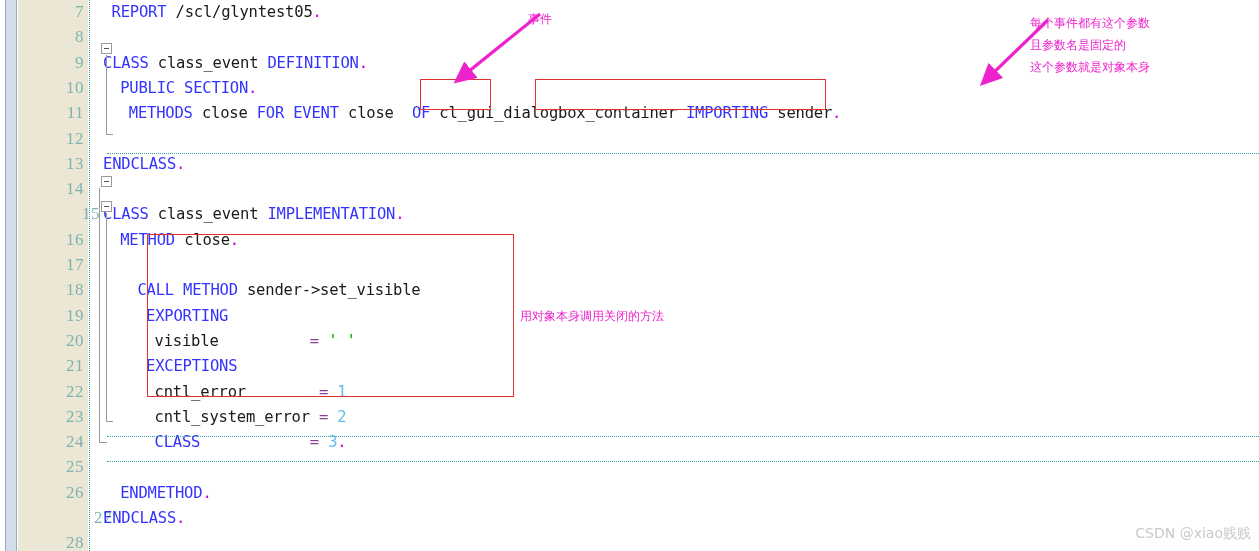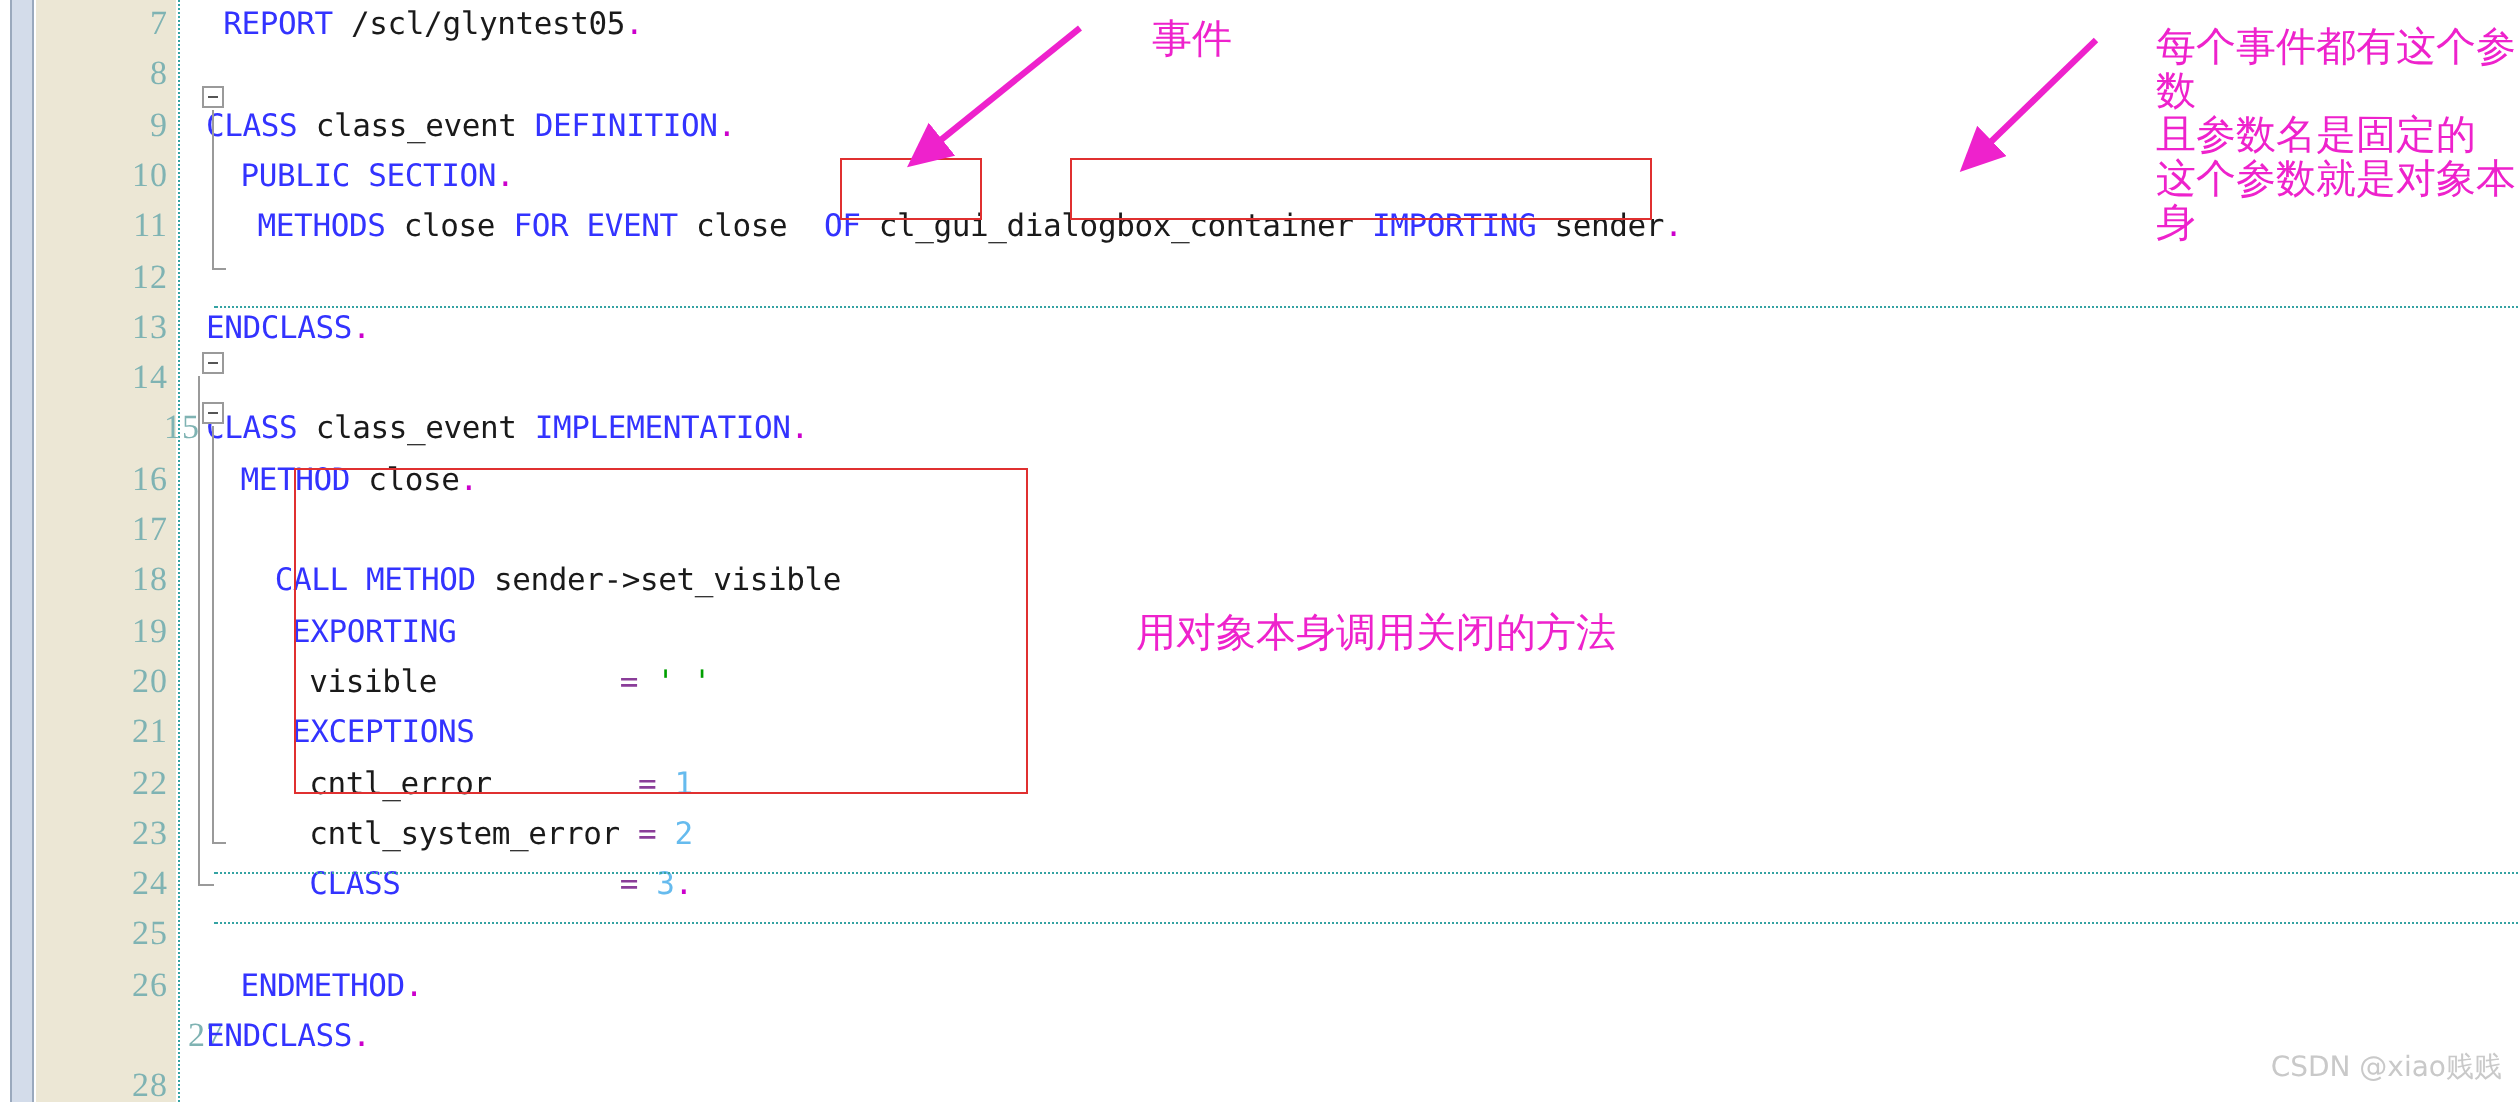--- a/index.html
+++ b/index.html
@@ -154,25 +154,24 @@
     border: 1px solid #e03030;
     box-sizing: border-box;
     background: transparent;
   }
 
   
   .anno {
     position: absolute;
     color: #ee22cc;
     font-family: "DejaVu Sans", "Liberation Sans", sans-serif;
-    font-size: 20px;
+    font-size: 12px;
     line-height: 22px;
     white-space: pre;
     font-weight: 500;
-    margin-left: 48px;
   }
   .anno-multi { white-space: pre-line; }
 
   .arrow-svg {
     position: absolute;
     pointer-events: none;
   }
 
   
   .watermark {

